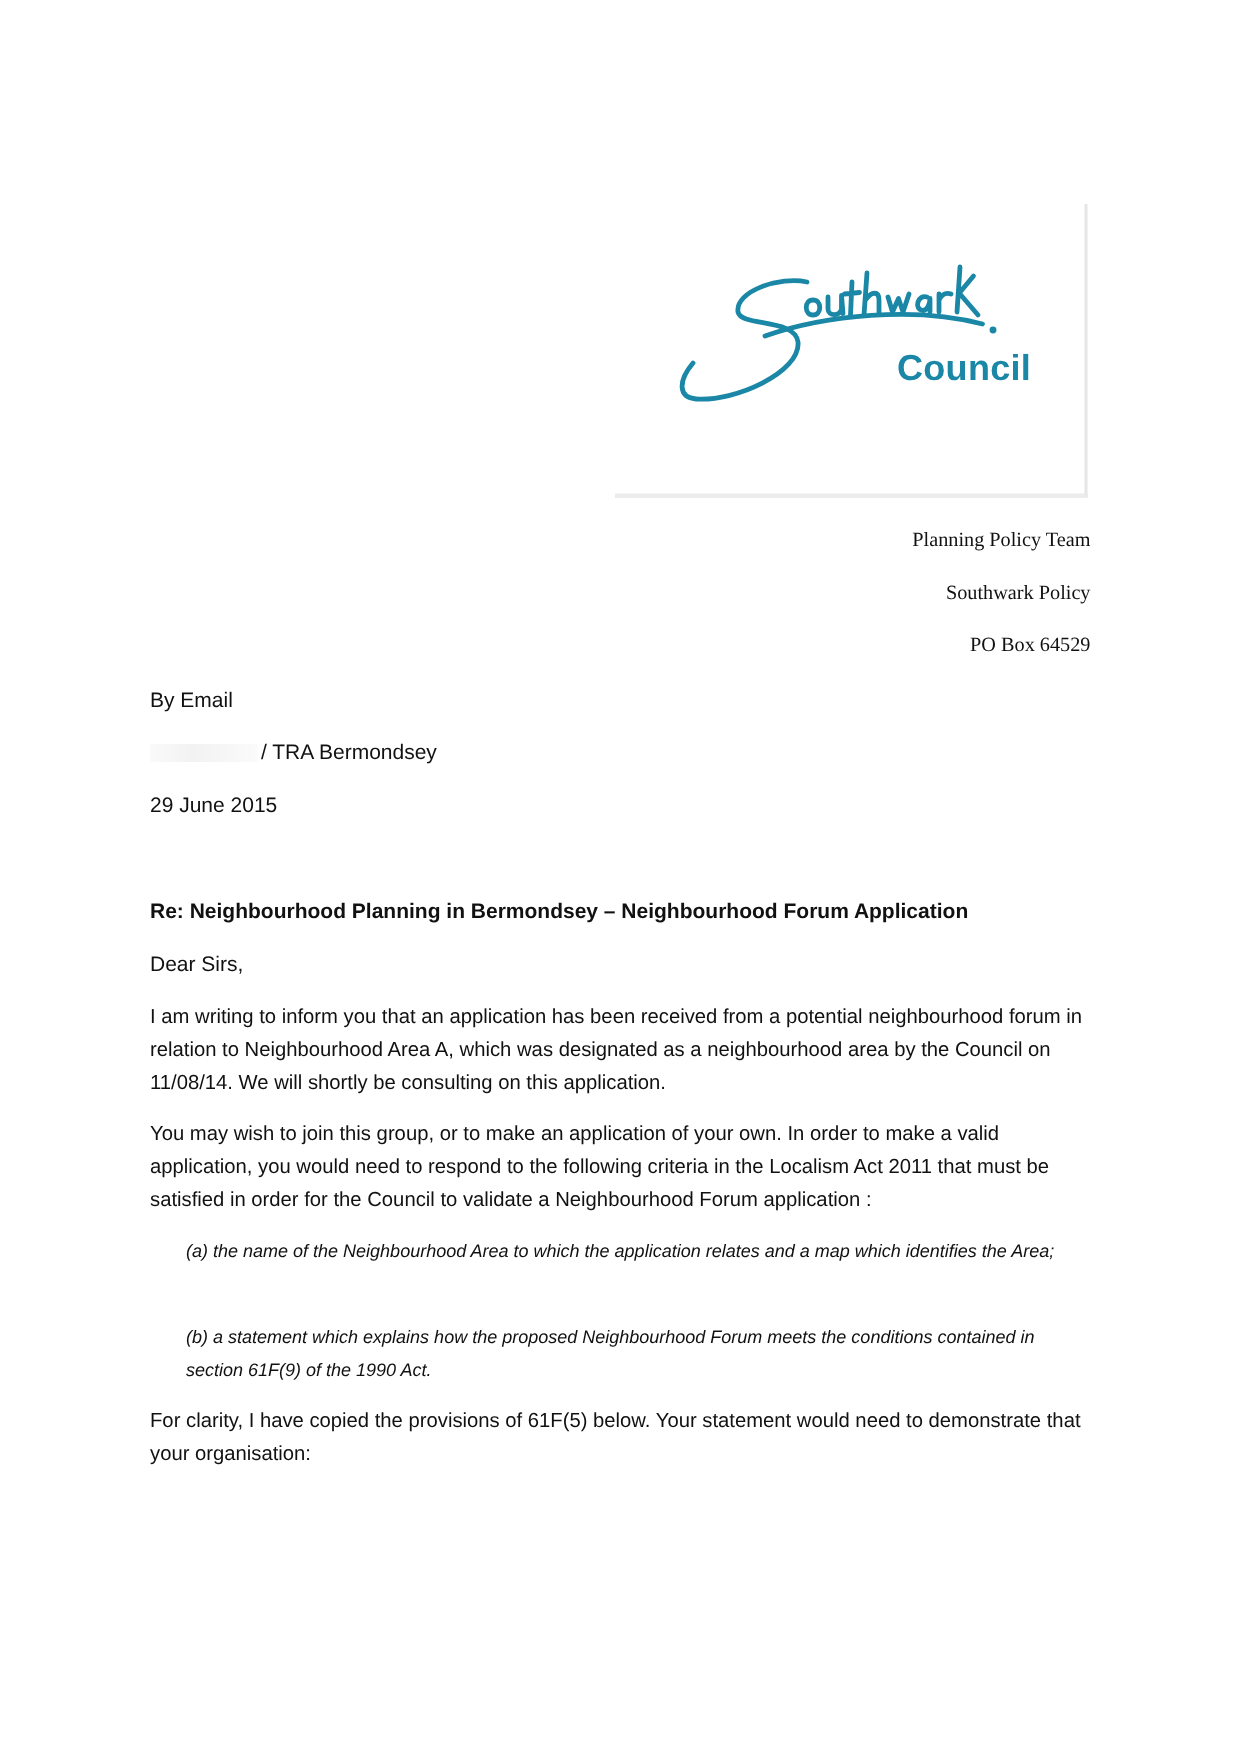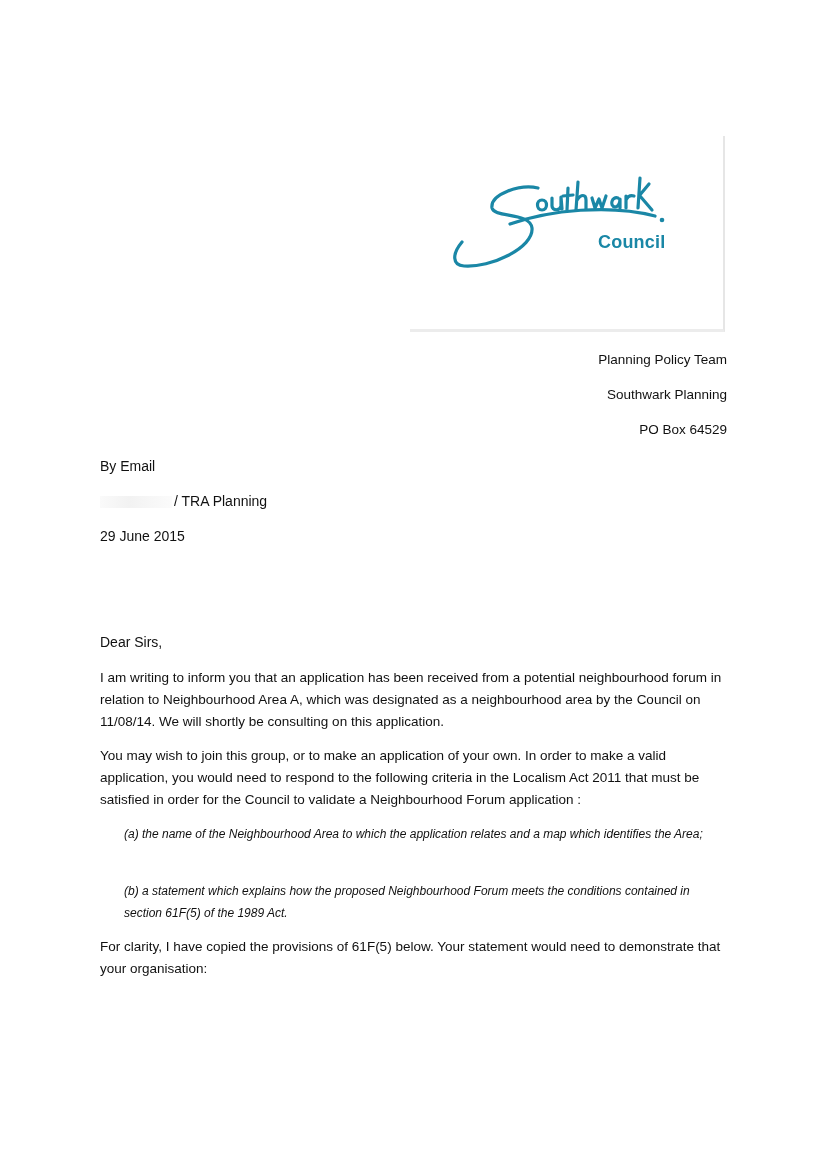--- a/index.html
+++ b/index.html
@@ -2,23 +2,23 @@
 <html><head>
   <meta charset="utf-8">
   <style>
     html, body { margin: 0; padding: 0; background: #ffffff; }
     body { width: 826px; height: 1169px; position: relative; overflow: hidden;
       font-family: "Liberation Sans", "DejaVu Sans", sans-serif; color: #111; }
     .page { position: absolute; left: 0; top: 0; width: 826px; height: 1169px; background: #fff; }
     .logo-box { position: absolute; left: 410px; top: 136px; width: 313px; height: 193px;
       background: #fff; border-right: 2px solid #e6e6e6; border-bottom: 3px solid #ececec; }
     .logo-svg { position: absolute; left: 40px; top: 30px; }
-    .logo-council { position: absolute; left: 188px; top: 96px; font-weight: bold; font-size: 18px;
+    .logo-council { position: absolute; left: 188px; top: 96px; font-weight: bold; font-size: 24px;
       color: #1a87a6; font-family: "Liberation Sans", sans-serif; letter-spacing: 0.2px; text-align: center; }
-    .addr { position: absolute; right: 99px; font-size: 13.5px; text-align: center; white-space: nowrap; }
+    .addr { position: absolute; right: 99px; font-size: 13.5px; text-align: center; white-space: nowrap; font-family: Liberation Serif, serif; }
     .line { position: absolute; left: 100px; font-size: 14px; white-space: nowrap; }
     .para { position: absolute; left: 100px; width: 630px; font-size: 13.5px; line-height: 22px; }
     .bold { font-weight: bold; }
     .redact { display: inline-block; width: 72px; height: 12px; vertical-align: middle;
       background: linear-gradient(90deg, #fafafa, #f2f2f2 40%, #fbfbfb); margin-right: 2px; }
     .sub-a { position: absolute; left: 124px; width: 600px; font-size: 12px; line-height: 22px; font-style: italic; }
     .prov { position: absolute; left: 128px; width: 600px; font-size: 13.5px; line-height: 22px; font-style: italic; }
     .prov .lbl { display: inline-block; width: 26px; }
   </style>
 </head>
@@ -43,38 +43,39 @@
         <path d="M190 12 l-2 30 M189 30 l10 -12 M190 30 l12 14"></path>
 
         <path d="M60 58 C100 44 160 38 205 50"></path>
       </g>
       <circle cx="212" cy="54" r="2.3" fill="#1a87a6"></circle>
     </svg>
     <div class="logo-council">Council</div>
   </div>
 
   <div class="addr" style="top:352px">Planning Policy Team</div>
-  <div class="addr" style="top:387px">Southwark Planning</div>
+  <div class="addr" style="top:387px">Southwark Policy</div>
   <div class="addr" style="top:422px">PO Box 64529</div>
 
   <div class="line" style="top:458px">By Email</div>
 
   <div class="line" style="top:493px">
-    <span class="redact"></span><span>/ TRA Planning</span>
+    <span class="redact"></span><span>/ TRA Bermondsey</span>
   </div>
 
   <div class="line" style="top:528px">29 June 2015</div>
 
+  <div class="line bold" style="top:599px">Re: Neighbourhood Planning in Bermondsey – Neighbourhood Forum Application</div>
 
   <div class="line" style="top:634px">Dear Sirs,</div>
 
   <div class="para" style="top:667px">I am writing to inform you that an application has been received from a potential neighbourhood forum in relation to Neighbourhood Area A, which was designated as a neighbourhood area by the Council on 11/08/14.  We will shortly be consulting on this application.</div>
 
   <div class="para" style="top:745px">You may wish to join this group, or to make an application of your own.  In order to make a valid application, you would need to respond to the following criteria in the Localism Act 2011 that must be satisfied in order for the Council to validate a Neighbourhood Forum application :</div>
 
   <div class="sub-a" style="top:823px">(a) the name of the Neighbourhood Area to which the application relates and a map which identifies the Area;</div>
 
-  <div class="sub-a" style="top:880px">(b) a statement which explains how the proposed Neighbourhood Forum meets the conditions contained in section 61F(5) of the 1989 Act.</div>
+  <div class="sub-a" style="top:880px">(b) a statement which explains how the proposed Neighbourhood Forum meets the conditions contained in section 61F(9) of the 1990 Act.</div>
 
   <div class="para" style="top:936px">For clarity, I have copied the provisions of 61F(5) below.  Your statement would need to demonstrate that your organisation:</div>
 
 
 </div>
 
 </body></html>

